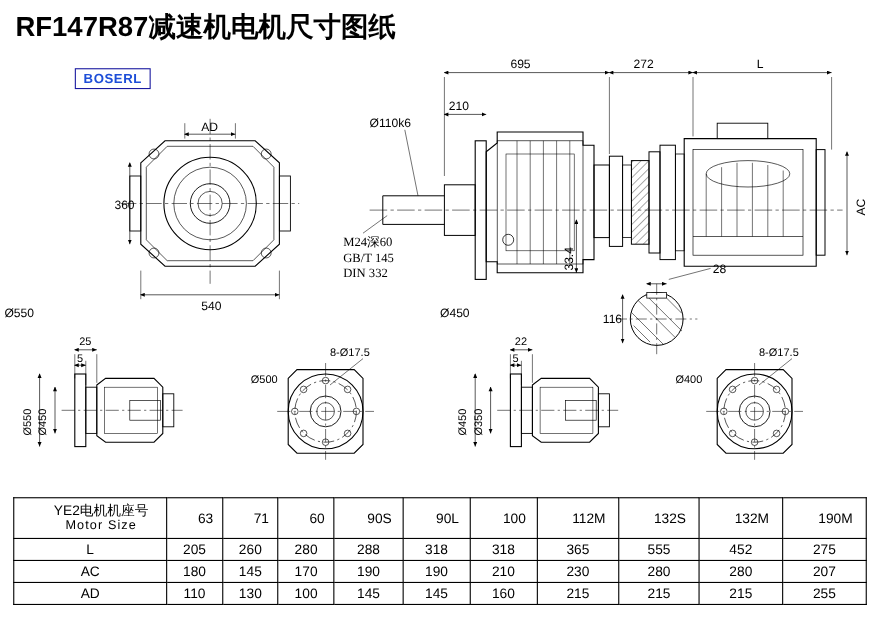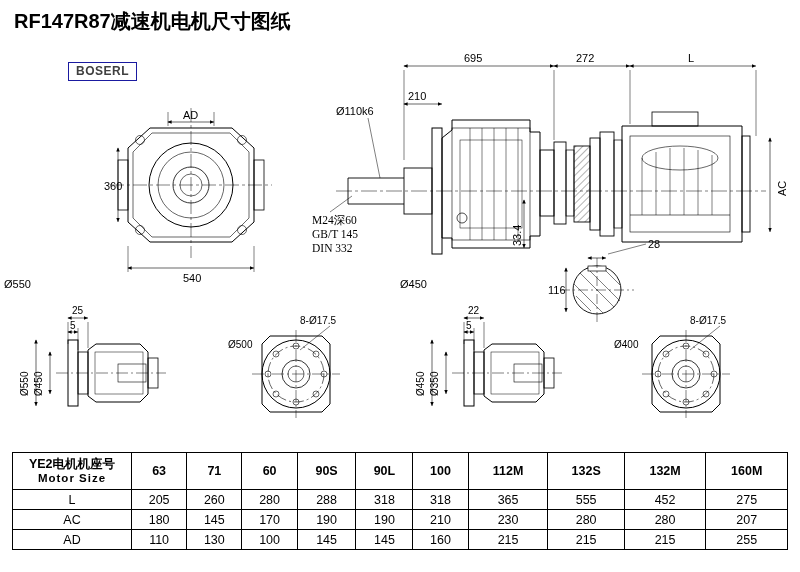--- a/index.html
+++ b/index.html
@@ -6,28 +6,28 @@
   body{
     width:800px;height:572px;
     background:#ffffff;
     font-family:"Liberation Sans", sans-serif;
     color:#000;
     position:relative;
     overflow:hidden;
   }
   .title{
     position:absolute;left:14px;top:8px;
-    font-size:20px;font-weight:bold;
+    font-size:25px;font-weight:bold;
     letter-spacing:0px;
     font-family:"Liberation Sans", sans-serif;
   }
   .logo{
     position:absolute;left:68px;top:62px;
     border:1px solid #1a1aa0;
-    color:#404040;
+    color:#1d4ed8;
     font-size:12px;font-weight:bold;
     padding:1px 7px 2px 7px;
     letter-spacing:0.5px;
   }
   svg.draw{position:absolute;left:0;top:0;}
   .lbl{font-size:11px;font-family:"Liberation Sans",sans-serif;fill:#000;}
   .lbl-s{font-size:10px;font-family:"Liberation Sans",sans-serif;fill:#000;}
   .lbl-mono{font-size:11.5px;font-family:"Liberation Serif",serif;fill:#000;}
   
   table.spec{
@@ -43,21 +43,21 @@
     padding:0;
   }
   table.spec td.head{
     width:118px;
     line-height:1.05;
     font-size:12.5px;
   }
   table.spec td.head .cn{display:block;}
   table.spec td.head .en{display:block;letter-spacing:1px;font-size:11.5px;}
   table.spec td.rowlbl{width:118px;font-size:12.5px;}
-  table.spec tr.hdr td{height:36px;font-weight:bold;}
+  table.spec tr.hdr td{height:36px;font-weight:normal;padding-left:20px;}
 </style>
 </head>
 <body>
 
 <div class="title">RF147R87减速机电机尺寸图纸</div>
 <div class="logo">BOSERL</div>
 
 <svg class="draw" width="800" height="452">
   <defs>
     <marker id="arr" markerWidth="8" markerHeight="8" refX="7" refY="3" orient="auto">
@@ -325,21 +325,21 @@
       </td>
       <td>63</td>
       <td>71</td>
       <td>60</td>
       <td>90S</td>
       <td>90L</td>
       <td>100</td>
       <td>112M</td>
       <td>132S</td>
       <td>132M</td>
-      <td>160M</td>
+      <td>190M</td>
     </tr>
     <tr>
       <td class="rowlbl">L</td>
       <td>205</td>
       <td>260</td>
       <td>280</td>
       <td>288</td>
       <td>318</td>
       <td>318</td>
       <td>365</td>

